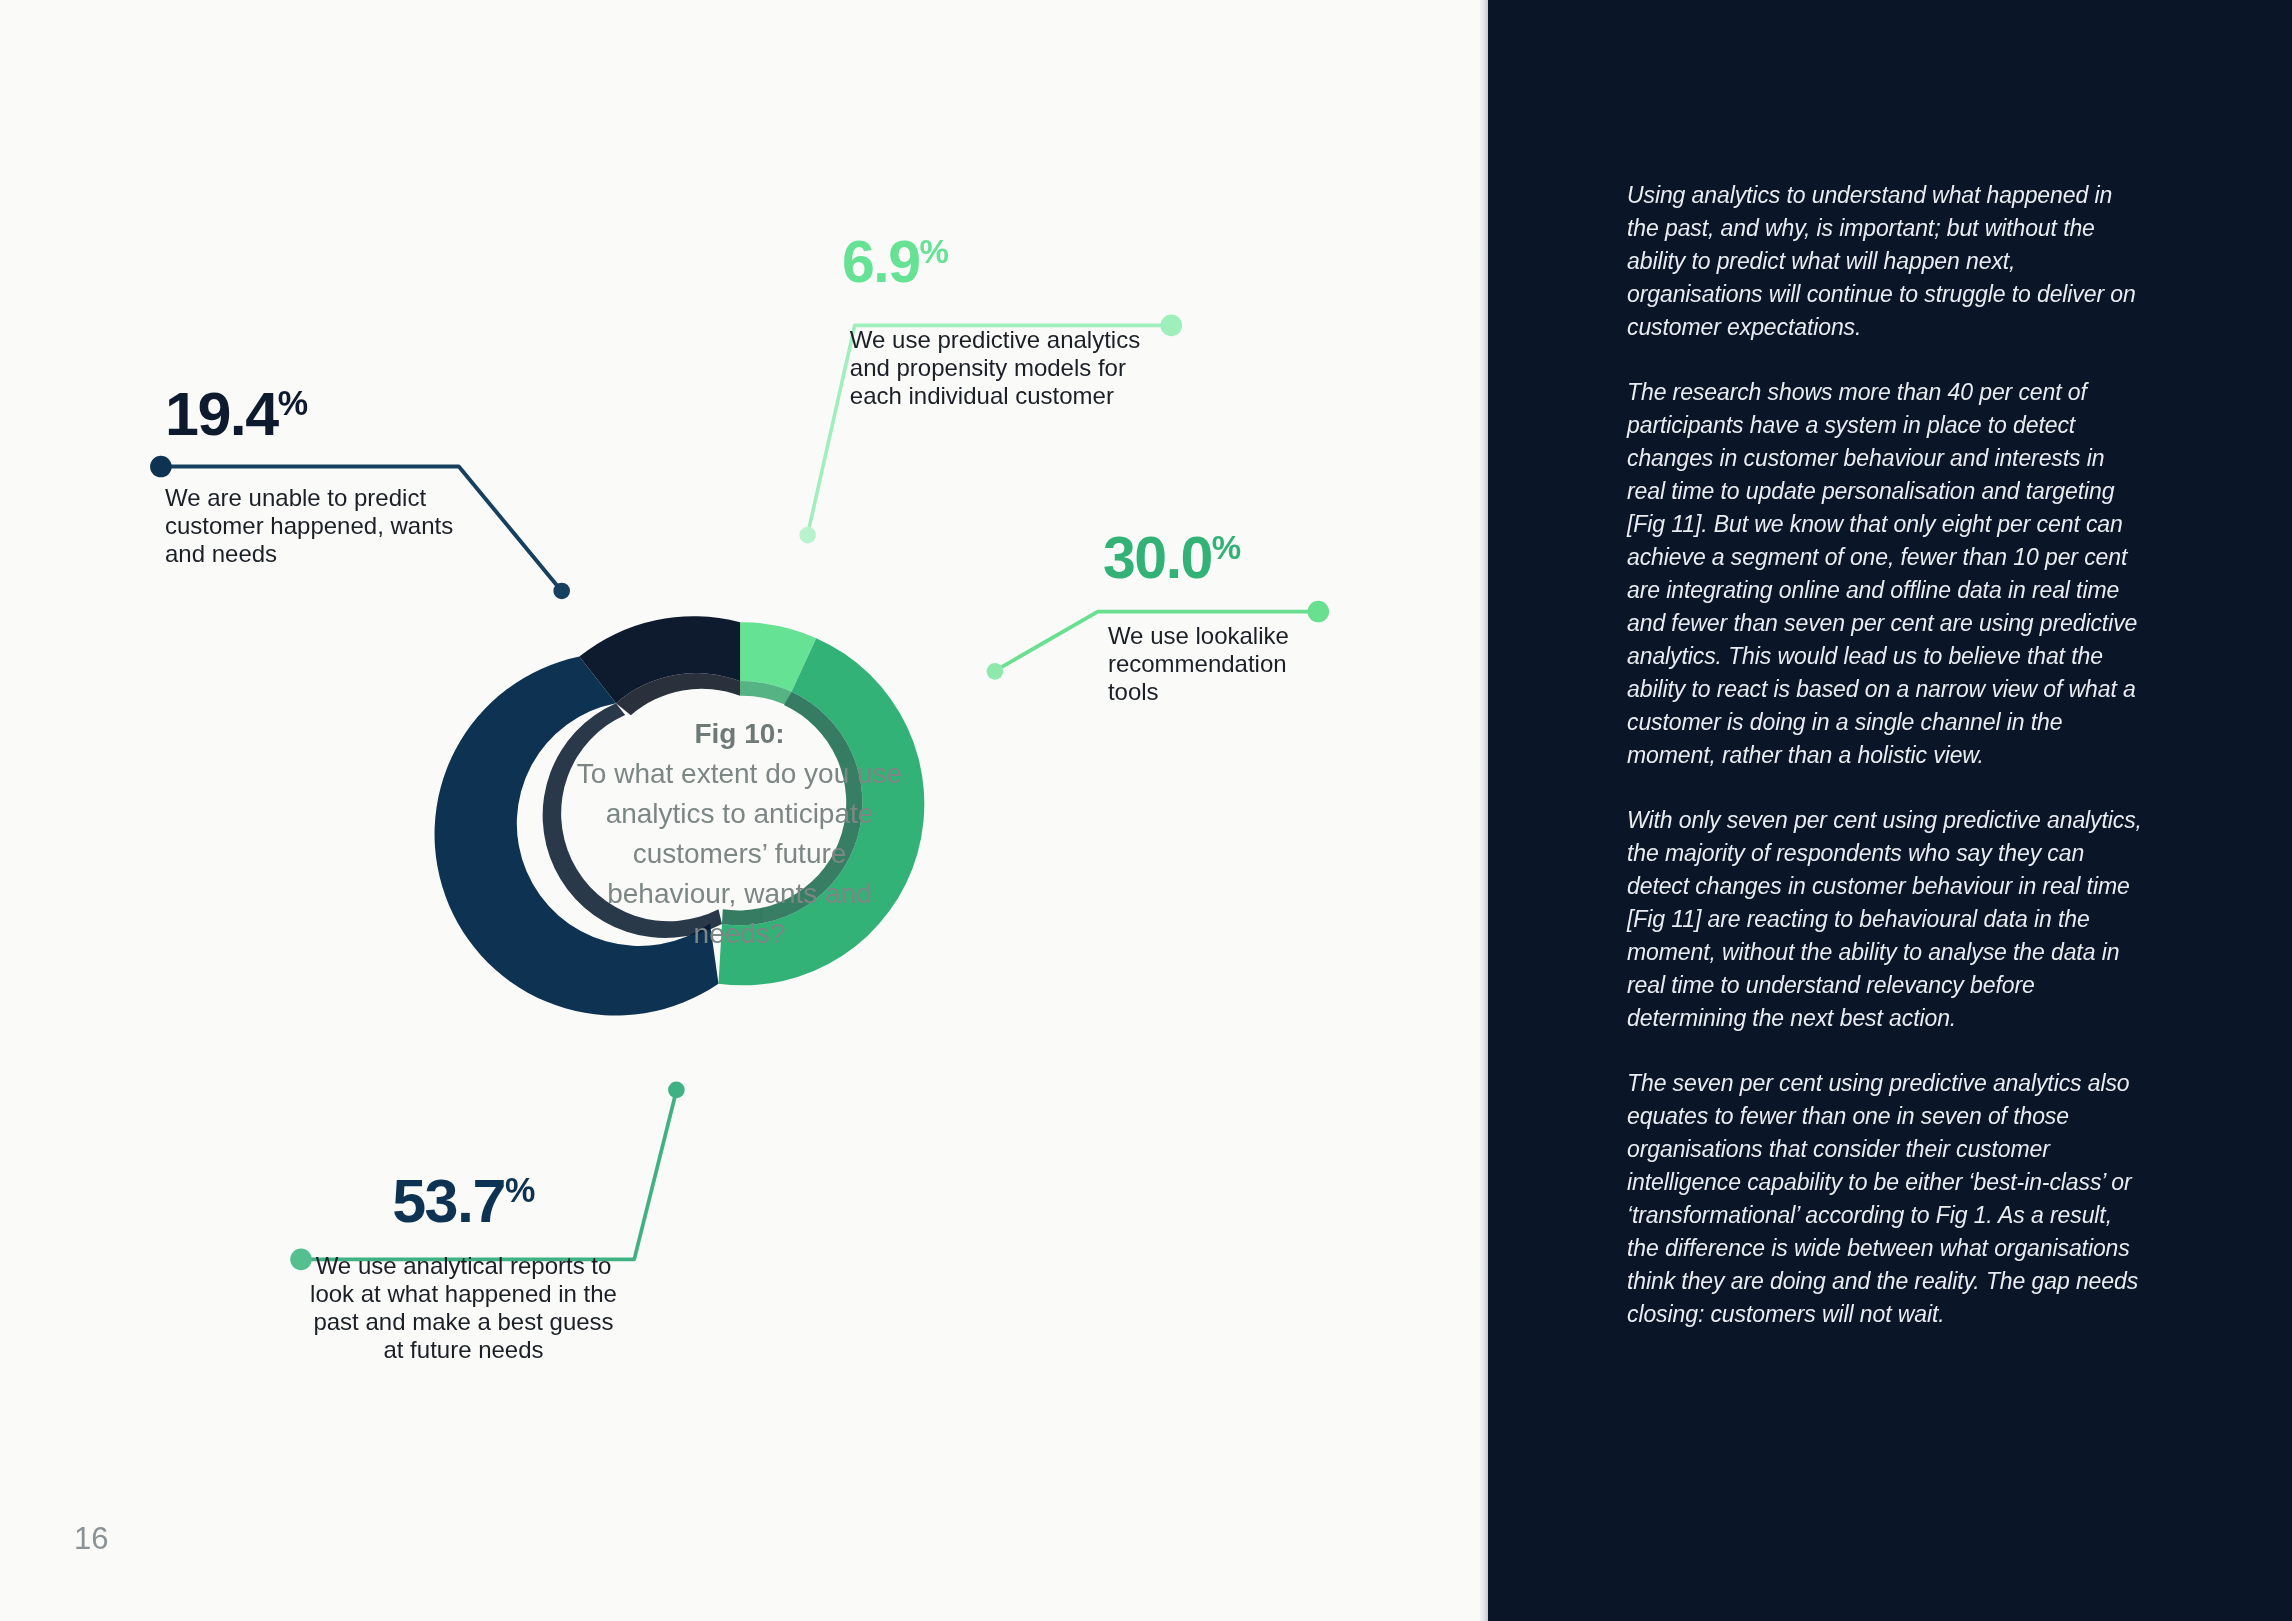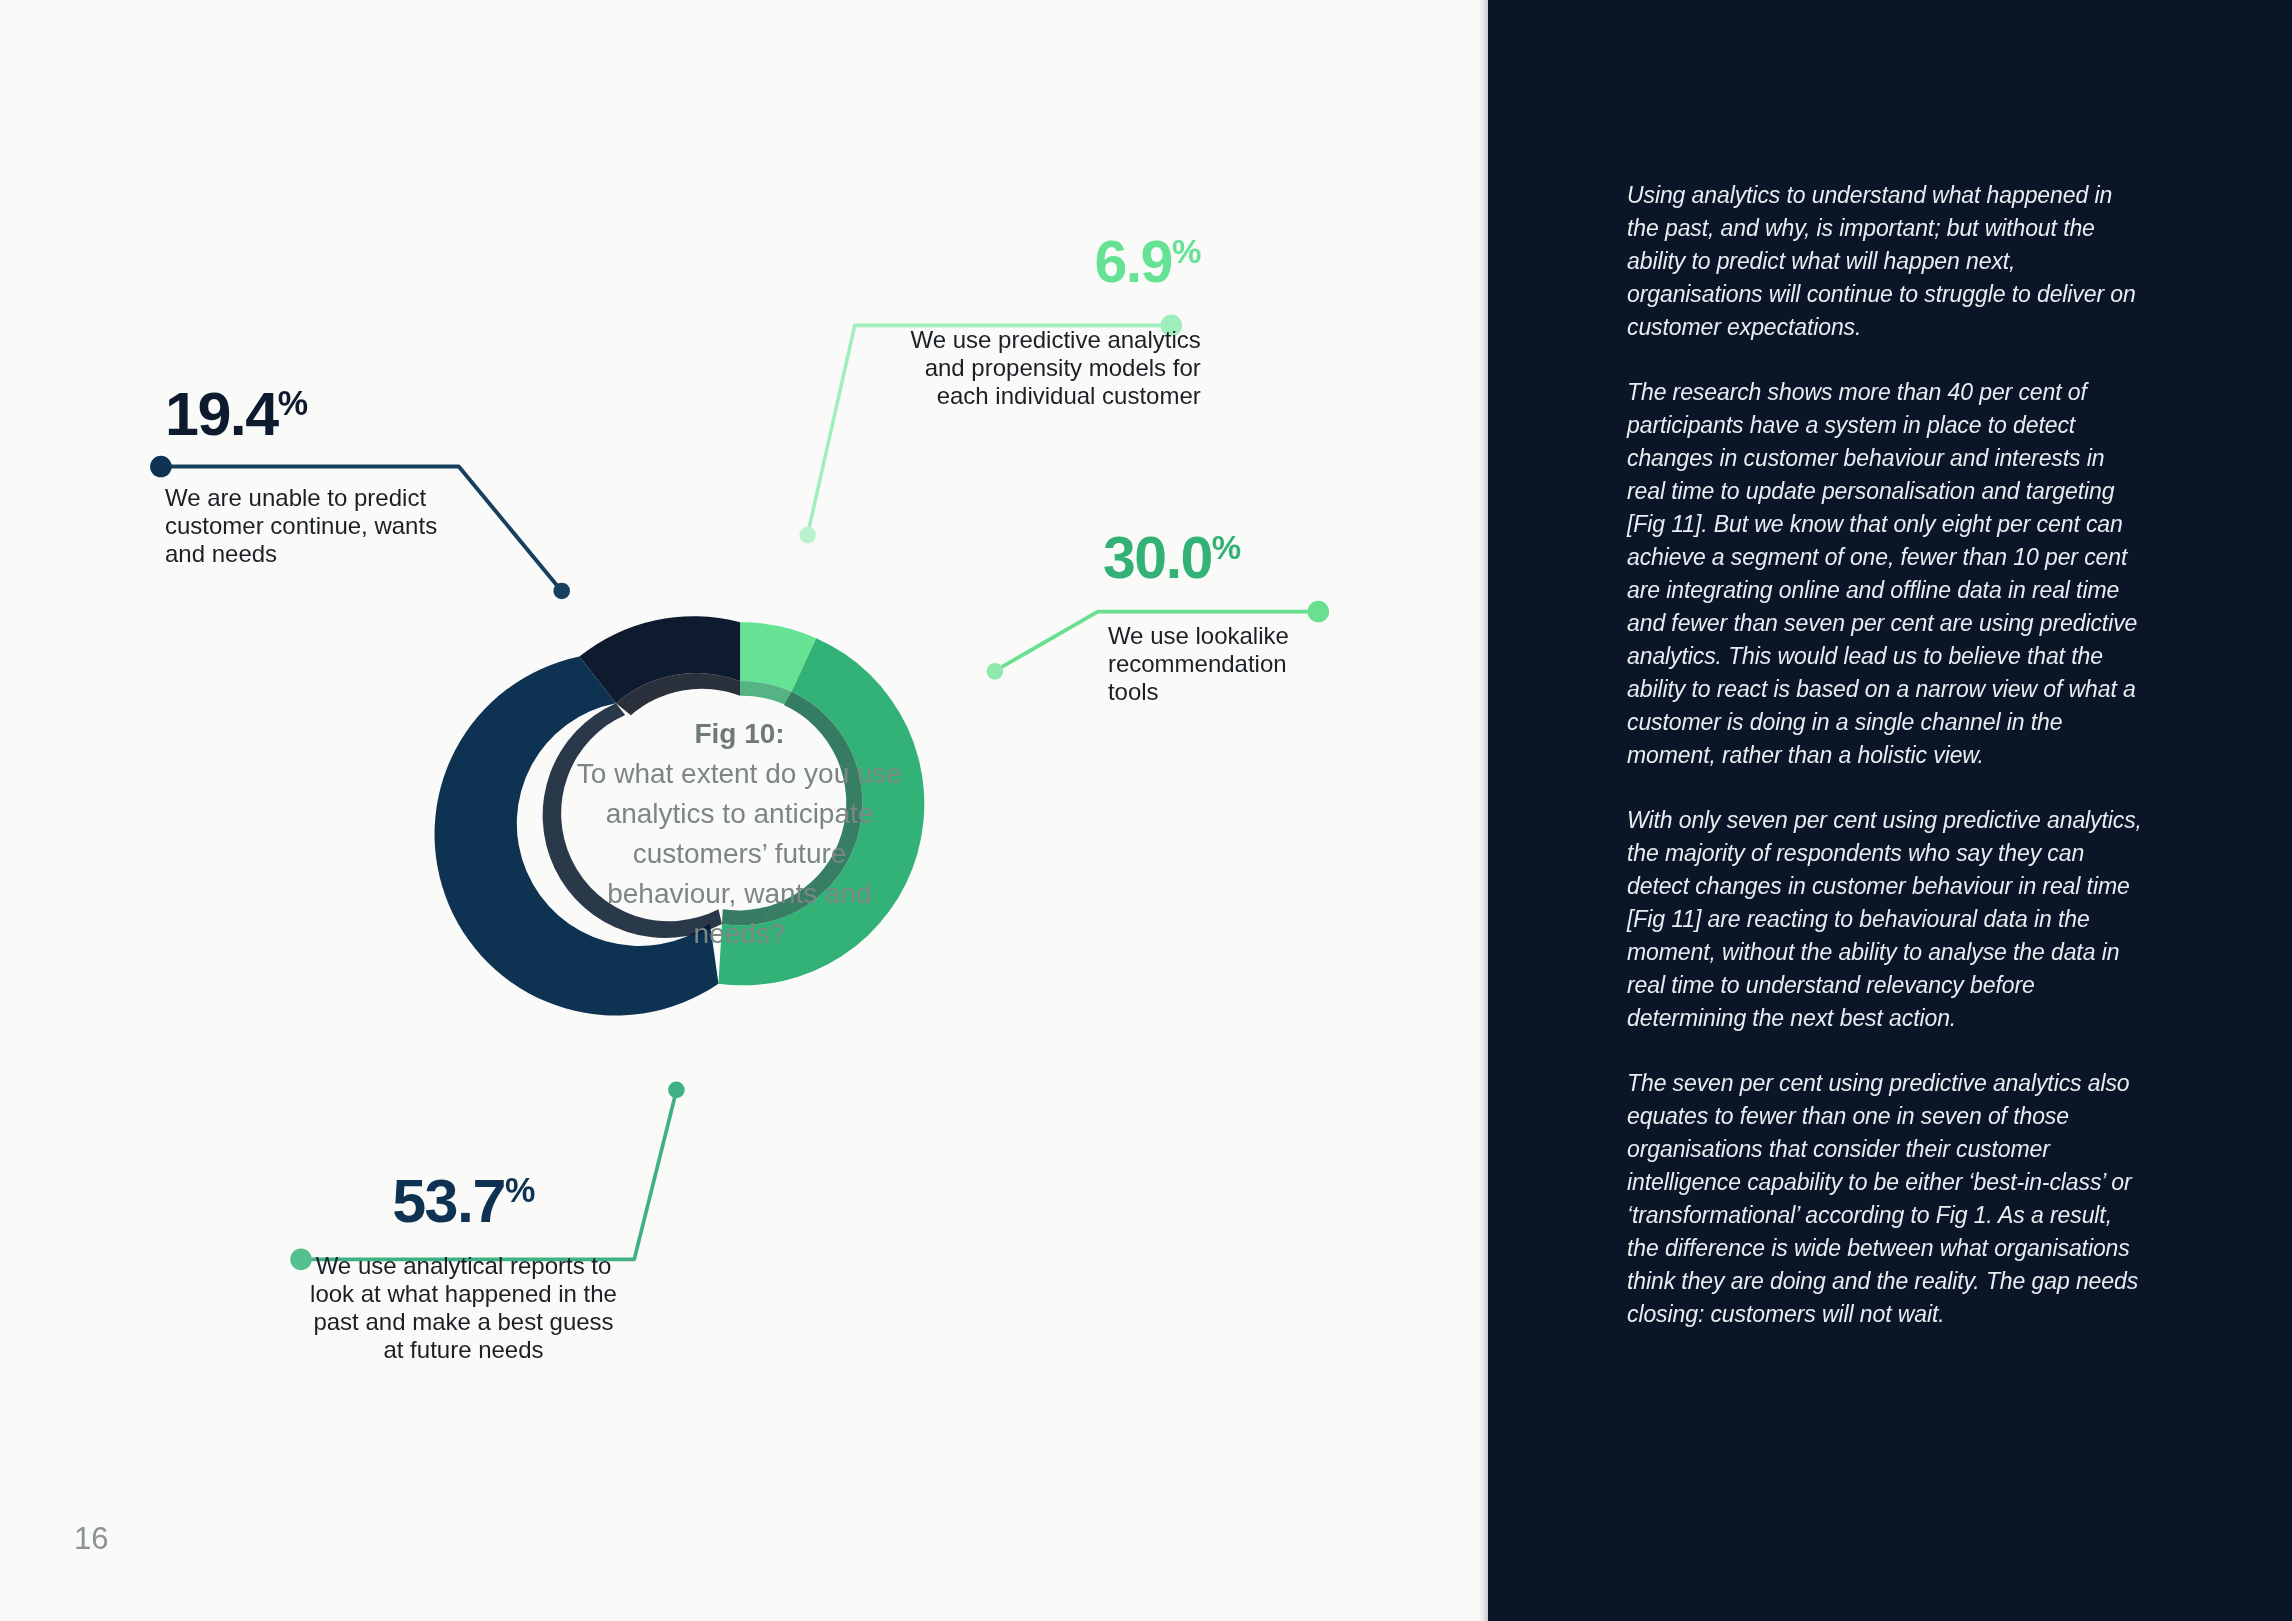--- a/index.html
+++ b/index.html
@@ -116,21 +116,21 @@
     color: #1b1f26;
     font-family: "Liberation Sans", sans-serif;
   }
 
   
   #callout-194 { left: 165px; top: 384px; }
   #callout-194 .pct { font-size: 61px; color: #0e1b2e; }
   #callout-194 .desc { margin-top: 39px; width: 294px; }
 
   
-  #callout-69 { left: 870px; top: 233px; text-align: right; }
+  #callout-69 { left: 842px; top: 233px; }
   #callout-69 .pct { font-size: 59px; color: #65e294; }
   #callout-69 .desc { margin-top: 34px; width: 323px; margin-left: 7.8px; }
 
   
   #callout-200 { left: 1103px; top: 529px; }
   #callout-200 .pct { font-size: 59px; color: #33b277; }
   #callout-200 .desc { margin-top: 34px; width: 225px; margin-left: 4.9px; }
 
   
   #callout-537 { left: 302px; top: 1171px; text-align: center; }
@@ -240,21 +240,21 @@
         </g>
       </svg>
 
       <div id="center-label">
         <span class="fig-title">Fig 10:</span>
         <span class="fig-q">To what extent do you use analytics to anticipate customers’ future behaviour, wants and needs?</span>
       </div>
 
       <div class="callout" id="callout-194">
         <span class="pct"><span>19.4</span><span class="sym">%</span></span>
-        <span class="desc">We are unable to predict customer continue, wants and needs</span>
+        <span class="desc">We are unable to predict customer happened, wants and needs</span>
       </div>
 
       <div class="callout" id="callout-69">
         <span class="pct"><span>6.9</span><span class="sym">%</span></span>
         <span class="desc">We use predictive analytics and propensity models for each individual customer</span>
       </div>
 
       <div class="callout" id="callout-200">
         <span class="pct"><span>30.0</span><span class="sym">%</span></span>
         <span class="desc">We use lookalike recommendation tools</span>

